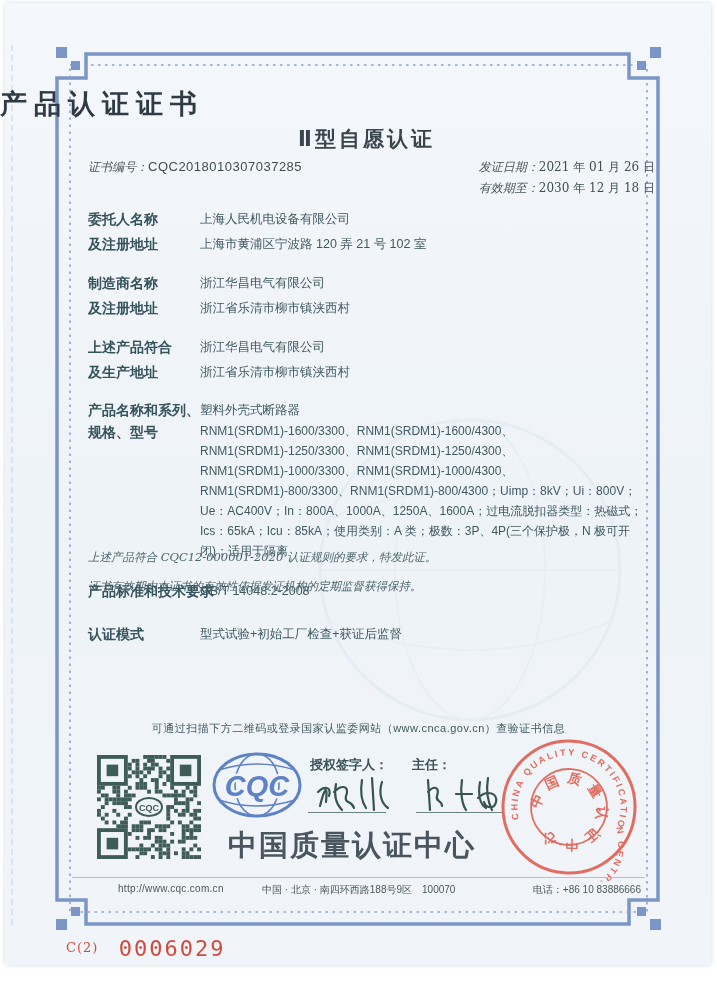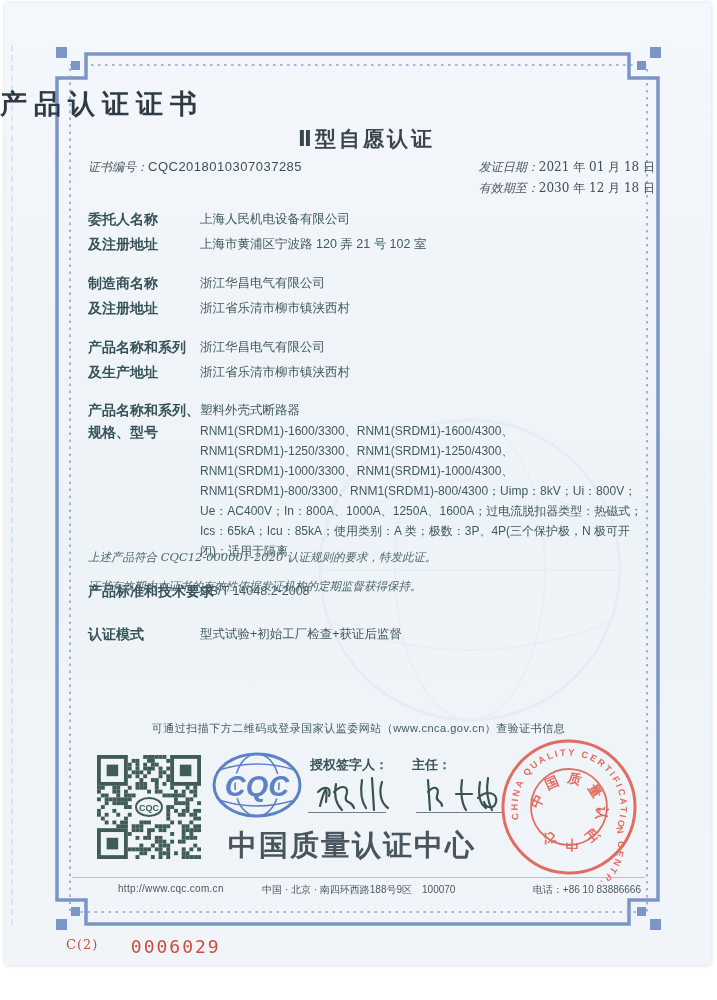--- a/index.html
+++ b/index.html
@@ -67,21 +67,21 @@
   .stamp{position:absolute;left:497px;top:735px;width:144px;height:144px;opacity:.88;transform:rotate(4deg);}
 
   .footer-rule{position:absolute;left:72px;top:877px;width:573px;border-top:1px solid #b6c0c7;}
   .footer{position:absolute;left:72px;top:883px;width:573px;font-size:10px;color:#49595f;}
   .footer .f-url{position:absolute;left:18px;top:0;letter-spacing:.3px;padding-left:28px;}
   .footer .f-addr{position:absolute;left:190px;top:0;}
   .footer .f-phone{position:absolute;right:4px;top:0;}
 
   .serial{position:absolute;left:66px;top:936px;color:#cf4b3d;}
   .serial .pfx{font-family:"DejaVu Serif","Liberation Serif",serif;font-size:13px;letter-spacing:1px;vertical-align:4px;text-align:right;}
-  .serial .num{font-family:"DejaVu Sans Mono","Liberation Mono",monospace;font-size:18px;letter-spacing:2px;margin-left:28px;}
+  .serial .num{font-family:"DejaVu Sans Mono","Liberation Mono",monospace;font-size:22px;letter-spacing:2px;margin-left:16px;}
 
   .watermark{position:absolute;left:300px;top:400px;opacity:.5;pointer-events:none;}
 </style>
 </head>
 <body>
 
 <div class="paper"></div>
 <div class="perforation"></div>
 
 <svg class="watermark" width="340" height="340" viewBox="0 0 340 340">
@@ -108,21 +108,21 @@
 <div class="content">
 
   <div class="title">产品认证证书</div>
   <div class="subtitle">Ⅱ型自愿认证</div>
 
   <div class="meta-row">
     <div class="meta-left kai">
       <span class="lbl">证书编号：</span><span class="val">CQC2018010307037285</span>
     </div>
     <div class="meta-right kai">
-      <div><span class="lbl">发证日期：</span><span class="val">2021 年 01 月 18 日</span></div>
+      <div><span class="lbl">发证日期：</span><span class="val">2021 年 01 月 26 日</span></div>
       <div><span class="lbl">有效期至：</span><span class="val">2030 年 12 月 18 日</span></div>
     </div>
   </div>
 
   <div class="fields">
 
     <div class="frow">
       <div class="flbl">
         <div>委托人名称</div>
           <div>及注册地址</div>
@@ -139,21 +139,21 @@
           <div>及注册地址</div>
       </div>
       <div class="fval">
         <div>浙江华昌电气有限公司</div>
           <div>浙江省乐清市柳市镇浃西村</div>
       </div>
     </div>
 
     <div class="frow">
       <div class="flbl">
-        <div>产品名称和系列</div>
+        <div>上述产品符合</div>
           <div>及生产地址</div>
       </div>
       <div class="fval">
         <div>浙江华昌电气有限公司</div>
           <div>浙江省乐清市柳市镇浃西村</div>
       </div>
     </div>
 
     <div class="frow prod gap-lg">
       <div class="flbl">

